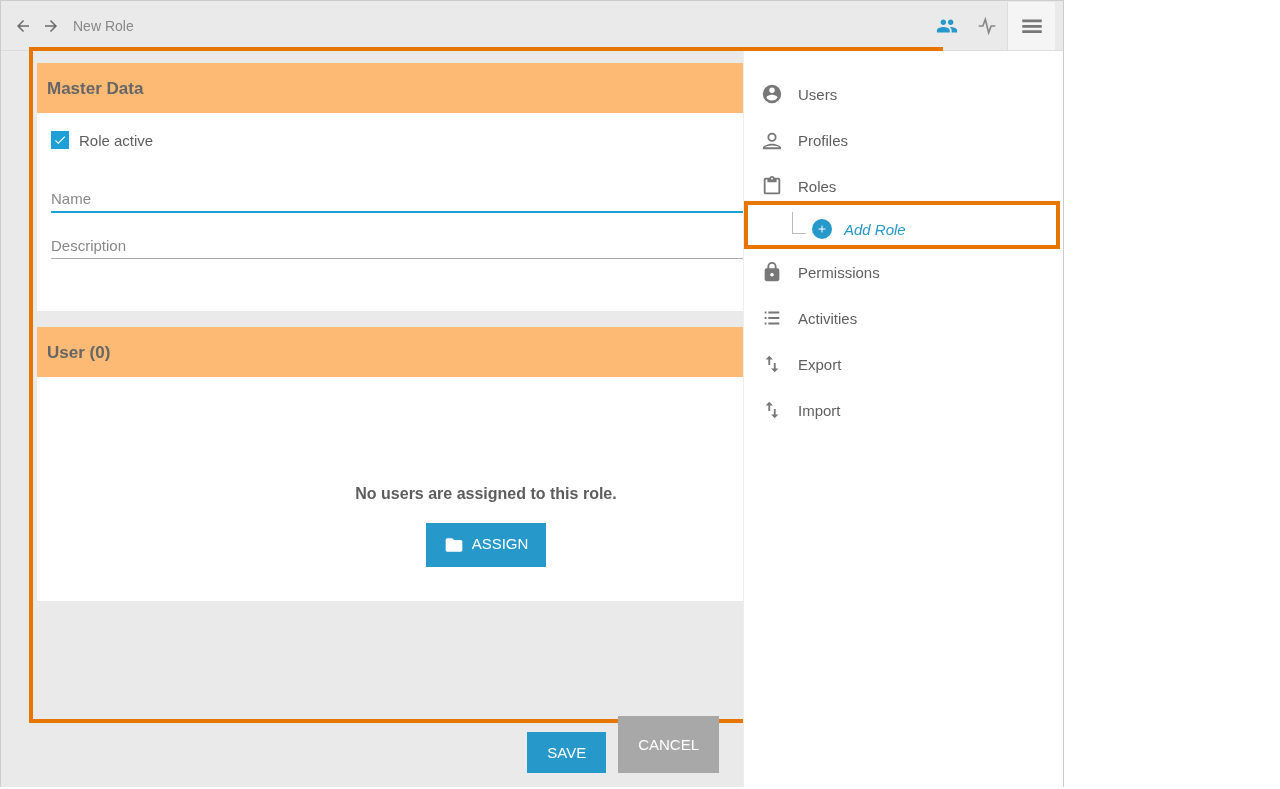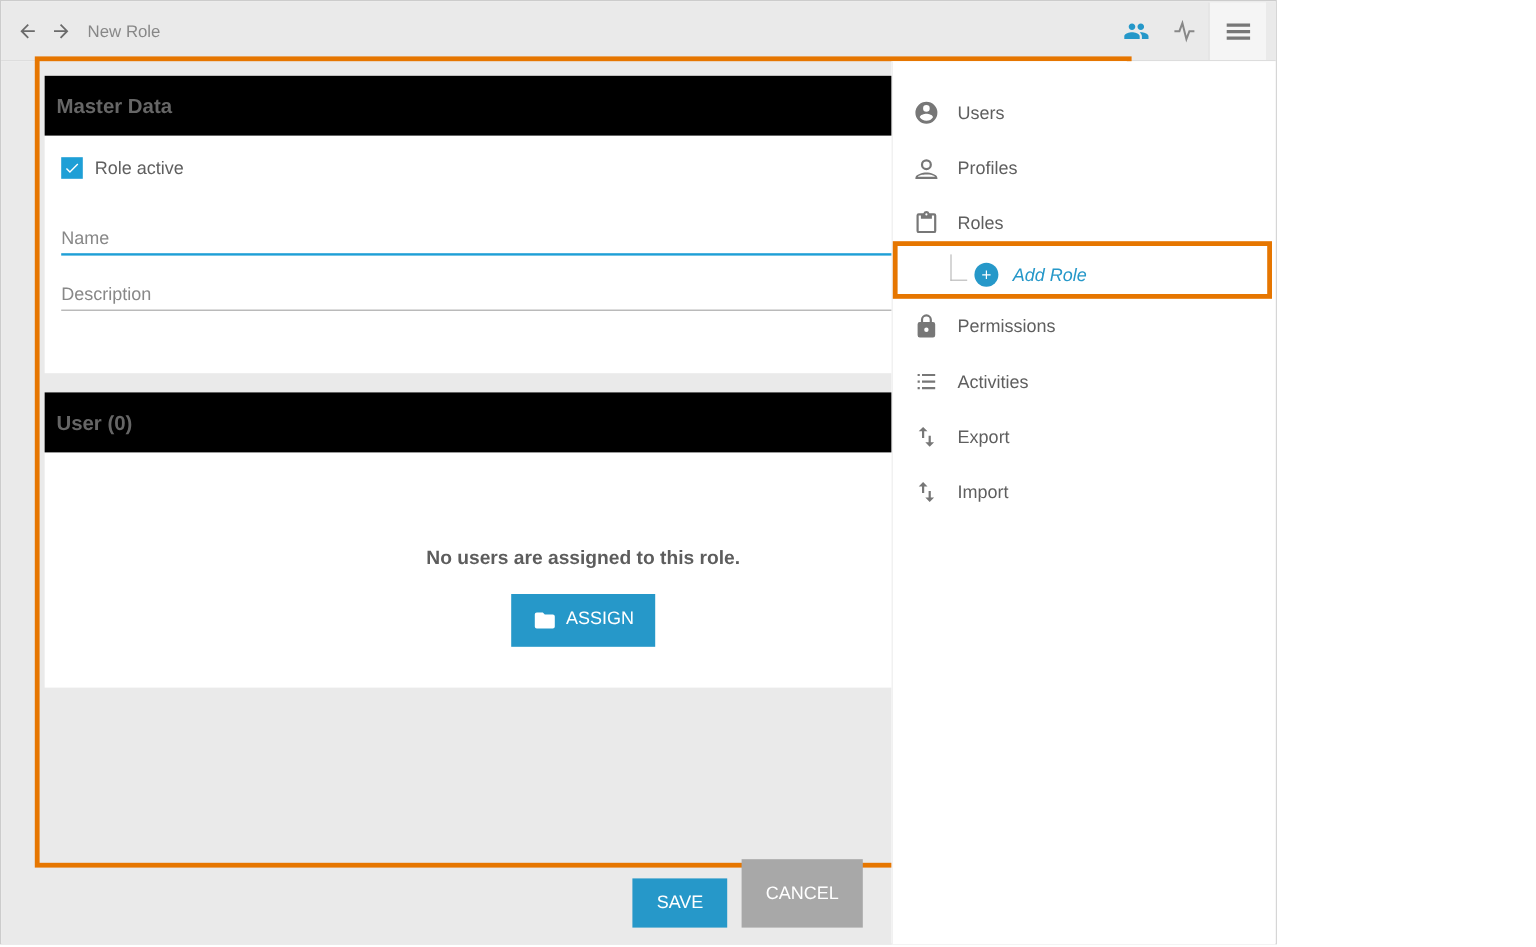--- a/index.html
+++ b/index.html
@@ -11,31 +11,31 @@
   .breadcrumb-title { color: #888; font-size: 14px; margin-left: 8px; }
   .topbar-spacer { flex: 1; }
   .top-icon { width: 36px; height: 36px; display: flex; align-items: center; justify-content: center; cursor: pointer; margin: 0 2px; }
   .hamburger-box { width: 48px; height: 48px; display: flex; align-items: center; justify-content: center; cursor: pointer; background: #f5f5f5; border-left: 1px solid #ddd; }
   .hamburger-box svg { fill: #777; }
   .body { display: flex; height: 736px; }
   .main-area { flex: 1; background: #eaeaea; position: relative; }
   .highlight-main { position: absolute; left: 28px; top: -4px; width: 914px; height: 676px; border: 4px solid #e67600; background: transparent; }
   .content-inner { position: absolute; left: 36px; top: 12px; width: 898px; height: 656px; overflow-y: auto; }
   .panel { background: #fff; margin-bottom: 16px; }
-  .panel-header { background: #000000; padding: 16px 10px 14px; color: #666; font-weight: bold; font-size: 17px; }
+  .panel-header { background: #fdba74; padding: 16px 10px 14px; color: #666; font-weight: bold; font-size: 17px; }
   .panel-body { padding: 18px 14px 34px 14px; }
   .checkbox-row { display: flex; align-items: center; margin-bottom: 36px; }
   .chk { width: 18px; height: 18px; background: #1e9fd6; display: flex; align-items: center; justify-content: center; margin-right: 10px; }
   .chk svg { fill: #fff; }
   .chk-label { color: #5f5f5f; font-size: 15px; }
   .field { margin-bottom: 18px; }
   .field-line { height: 28px; border-bottom: 2px solid #1e9fd6; display: flex; align-items: flex-end; padding-bottom: 4px; }
   .field.gray .field-line { border-bottom: 1px solid #aaa; }
   .field-label { color: #888; font-size: 15px; }
-  .panel-body.center { text-align: center; padding: 80px 14px 34px; }
+  .panel-body.center { text-align: center; padding: 80px 14px 34px; margin-top: 28px; }
   .empty-text { color: #5d5d5d; font-weight: bold; font-size: 16px; margin-bottom: 20px; }
   .assign-btn { display: inline-flex; align-items: flex-start; background: #2698c9; color: #fff; padding: 12px 18px; font-size: 15px; font-weight: 500; cursor: pointer; }
   .assign-btn svg { fill: #fff; margin-right: 8px; }
   .footer { position: absolute; bottom: 14px; right: 24px; display: flex; gap: 12px; }
   .btn { padding: 12px 20px; color: #fff; font-size: 15px; font-weight: 500; cursor: pointer; border: none; }
   .btn.save { background: #2698c9; margin-top: 16px; }
   .btn.cancel { background: #a8a8a8; }
   .sidebar { width: 320px; background: #fff; padding: 20px 0; position: relative; border-left: 1px solid #eee; }
   .side-item { display: flex; align-items: center; padding: 12px 16px; cursor: pointer; color: #5f5f5f; font-size: 15px; }
   .side-item .icon-slot { width: 24px; margin-right: 14px; display: flex; align-items: center; justify-content: center; }

